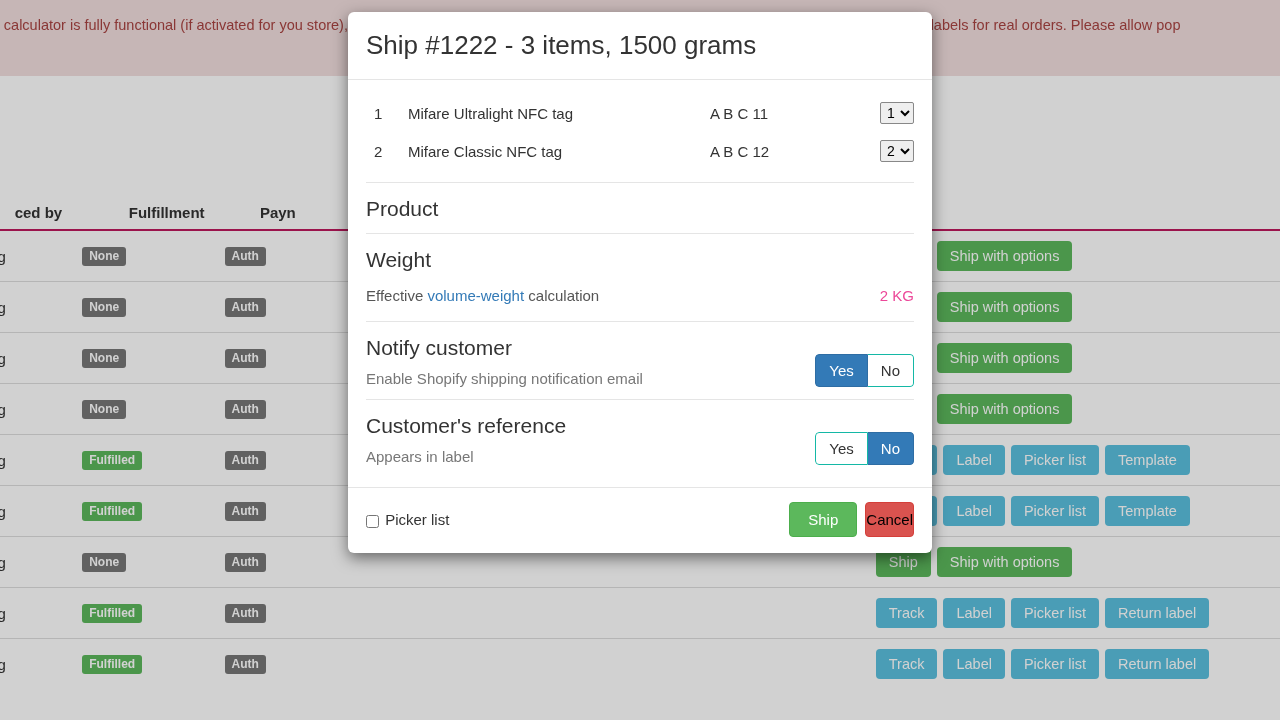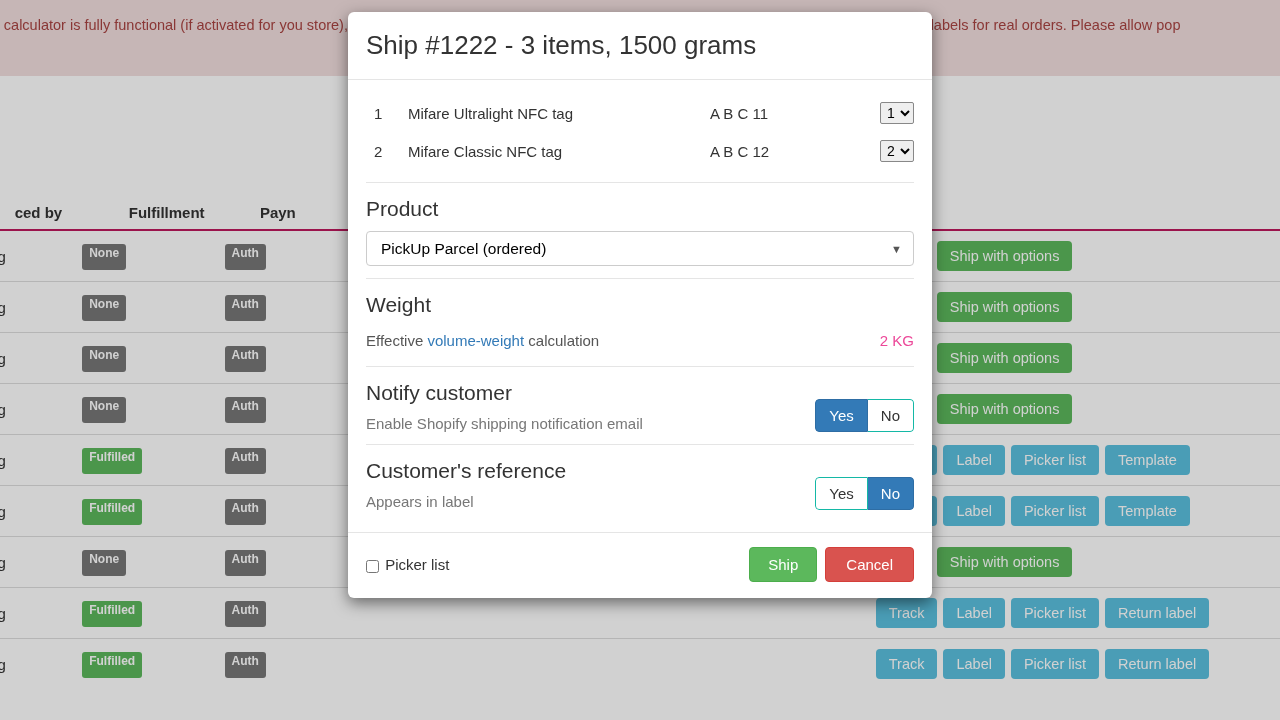--- a/index.html
+++ b/index.html
@@ -50,21 +50,21 @@
   padding: 10px 10px;
   border-top: 1px solid #ddd;
   vertical-align: middle;
   white-space: nowrap;
 }
 .badge {
   display: inline-block;
   font-size: 12px;
   font-weight: 700;
   color: #fff;
-  padding: 2px 7px 10px;
+  padding: 2px 7px 3px;
   border-radius: 3px;
 }
 .badge-none { background: #777; }
 .badge-fulfilled { background: #5cb85c; }
 .badge-auth { background: #777; }
 .btn {
   display: inline-block;
   font-size: 14.5px;
   color: #fff;
   padding: 7px 13px;
@@ -205,23 +205,23 @@
   color:#fff;
   font-size:15px;
   padding: 8px 18px;
   border:1px solid #4cae4c;
   border-radius:4px;
   cursor:pointer;
   margin-right: 8px;
 }
 .btn-danger {
   background: #d9534f;
-  color:#ffffff;
+  color:#000000;
   font-size:15px;
-  padding: 8px 20px;
+  padding: 8px 0;
   border:1px solid #d43f3a;
   border-radius:4px;
   cursor:pointer;
 }
 </style>
 </head>
 <body>
 
 <div class="warn-bar">
   <span>live shipping calculator is fully functional (if activated for you store), and labels you create can picked up and delivered. Click the 'buy' button to begin creating labels for real orders. Please allow pop</span>
@@ -325,25 +325,20 @@
           <div class="item-idx">2</div>
           <div class="item-name">Mifare Classic NFC tag</div>
           <div class="item-loc">A B C 12</div>
           <div class="item-qty"><select><option>2</option></select></div>
         </div>
       </div>
 
     <hr class="section-hr">
 
     <div class="section-title">Product</div>
-    <div class="select-wrap">
-      <select class="product-select">
-        <option>PickUp Parcel (ordered)</option>
-      </select>
-    </div>
 
     <hr class="section-hr">
 
     <div class="section-title">Weight</div>
     <div class="kv-row">
       <span>
         <span>Effective </span><a href="#">volume-weight</a><span> calculation</span>
       </span>
       <span class="val">2 KG</span>
     </div>

